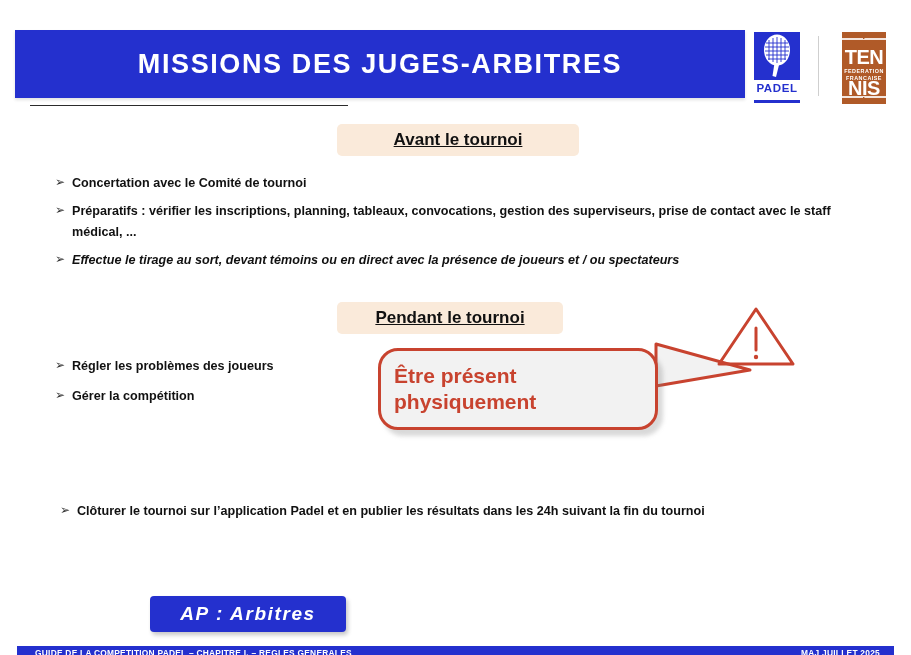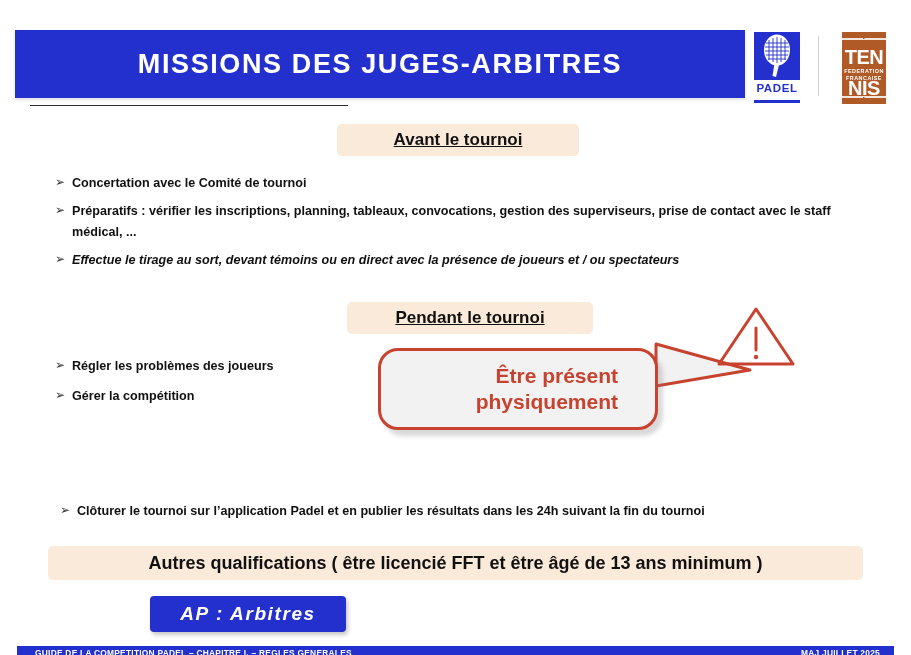--- a/index.html
+++ b/index.html
@@ -103,21 +103,21 @@
     border-radius: 5px;
     color: #111111;
     font-size: 17px;
     font-weight: bold;
     text-align: center;
     line-height: 32px;
     height: 32px;
     text-decoration: underline;
   }
   #pill-avant   { left: 337px; top: 116px; width: 242px; }
-  #pill-pendant { left: 347px; top: 294px; width: 246px; }
+  #pill-pendant { left: 337px; top: 294px; width: 226px; }
   #pill-apres   { left: 337px; top: 449px; width: 242px; }
 
   
   .bullets {
     position: absolute;
     font-size: 12.6px;
     font-weight: bold;
     color: #111111;
     line-height: 1.62;
   }
@@ -167,27 +167,28 @@
     border: 3px solid #C8432F;
     border-radius: 20px;
     box-sizing: border-box;
   }
   .callout-text {
     position: absolute;
     left: 0; top: 0;
     width: 240px; height: 82px;
     display: flex;
     flex-direction: column;
-    align-items: flex-end;
+    align-items: flex-start;
     justify-content: center;
     color: #C8432F;
     font-size: 21px;
     font-weight: bold;
     line-height: 1.24;
     text-align: center;
+    padding-left: 16px;
   }
   .callout-tail {
     position: absolute;
     left: 648px;
     top: 322px;
     width: 110px;
     height: 70px;
     pointer-events: none;
   }
   .warn-triangle {
@@ -358,21 +359,20 @@
   </div>
 
 
   <div class="bullets" id="list-apres">
     <div class="row">
       <span class="marker">➢</span>
       <span class="btext">Clôturer le tournoi sur l’application Padel et en publier les résultats dans les 24h suivant la fin du tournoi</span>
     </div>
   </div>
 
-  <div class="banner">Autres qualifications ( être licencié FFT et être âgé de 13 ans minimum )</div>
 
   <div class="blue-btn" id="btn-arbitres">AP : Arbitres</div>
 
   <div class="footer">
     <span class="f-left">GUIDE DE LA COMPETITION PADEL – CHAPITRE I. – REGLES GENERALES</span>
     <span class="f-right">MAJ JUILLET 2025</span>
   </div>
 
 </div>
 

